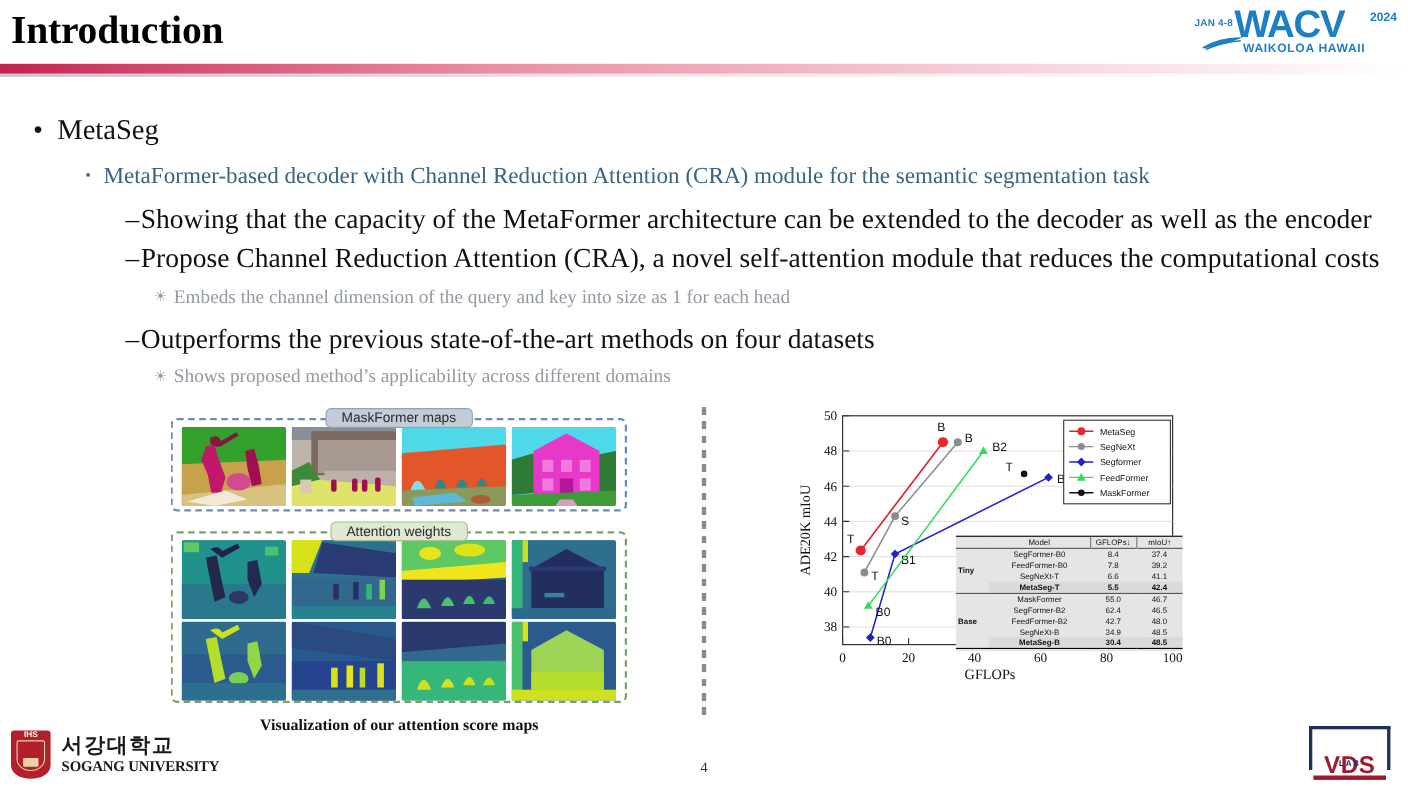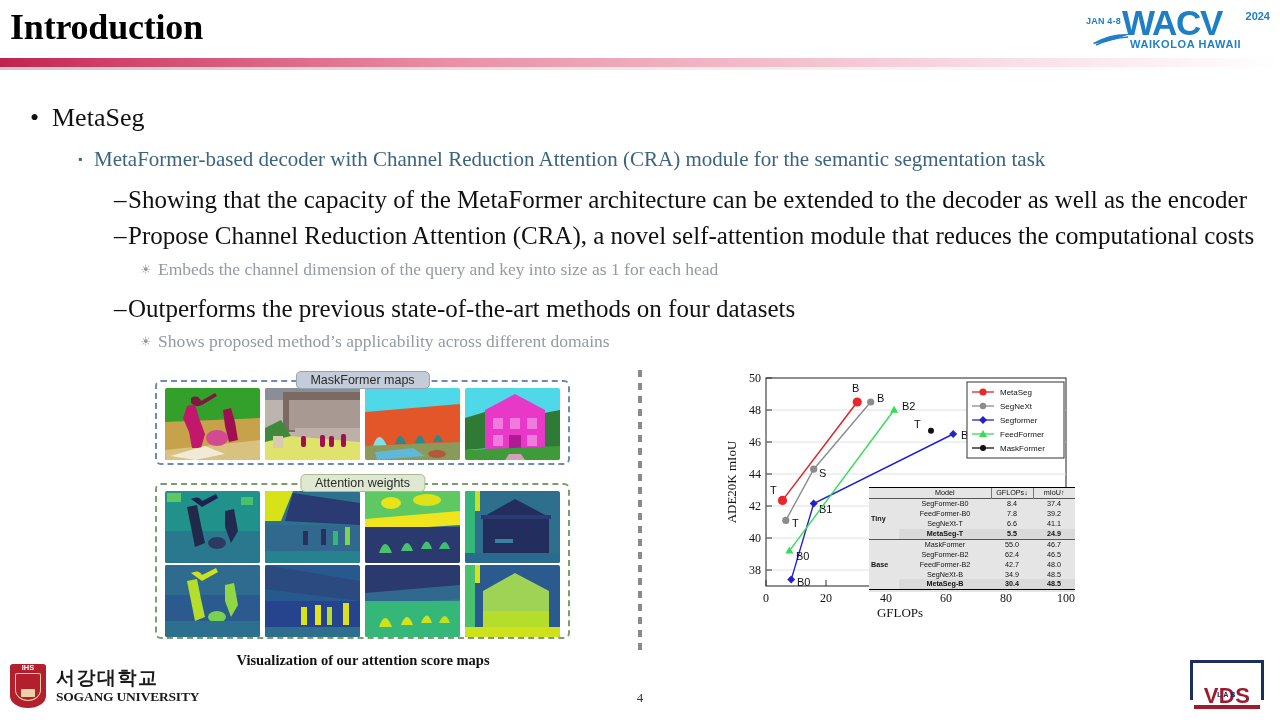--- a/index.html
+++ b/index.html
@@ -528,21 +528,21 @@
       <td class="num">39.2</td>
     </tr>
     <tr>
       <td class="mdl">SegNeXt-T</td>
       <td class="num">6.6</td>
       <td class="num">41.1</td>
     </tr>
     <tr class="hl">
       <td class="mdl">MetaSeg-T</td>
       <td class="num">5.5</td>
-      <td class="num">24.9</td>
+      <td class="num">42.4</td>
     </tr>
 
     <tr>
       <td class="thin grp" rowspan="5">Base</td>
       <td class="thin mdl">MaskFormer</td>
       <td class="thin num">55.0</td>
       <td class="thin num">46.7</td>
     </tr>
     <tr>
       <td class="mdl">SegFormer-B2</td>

